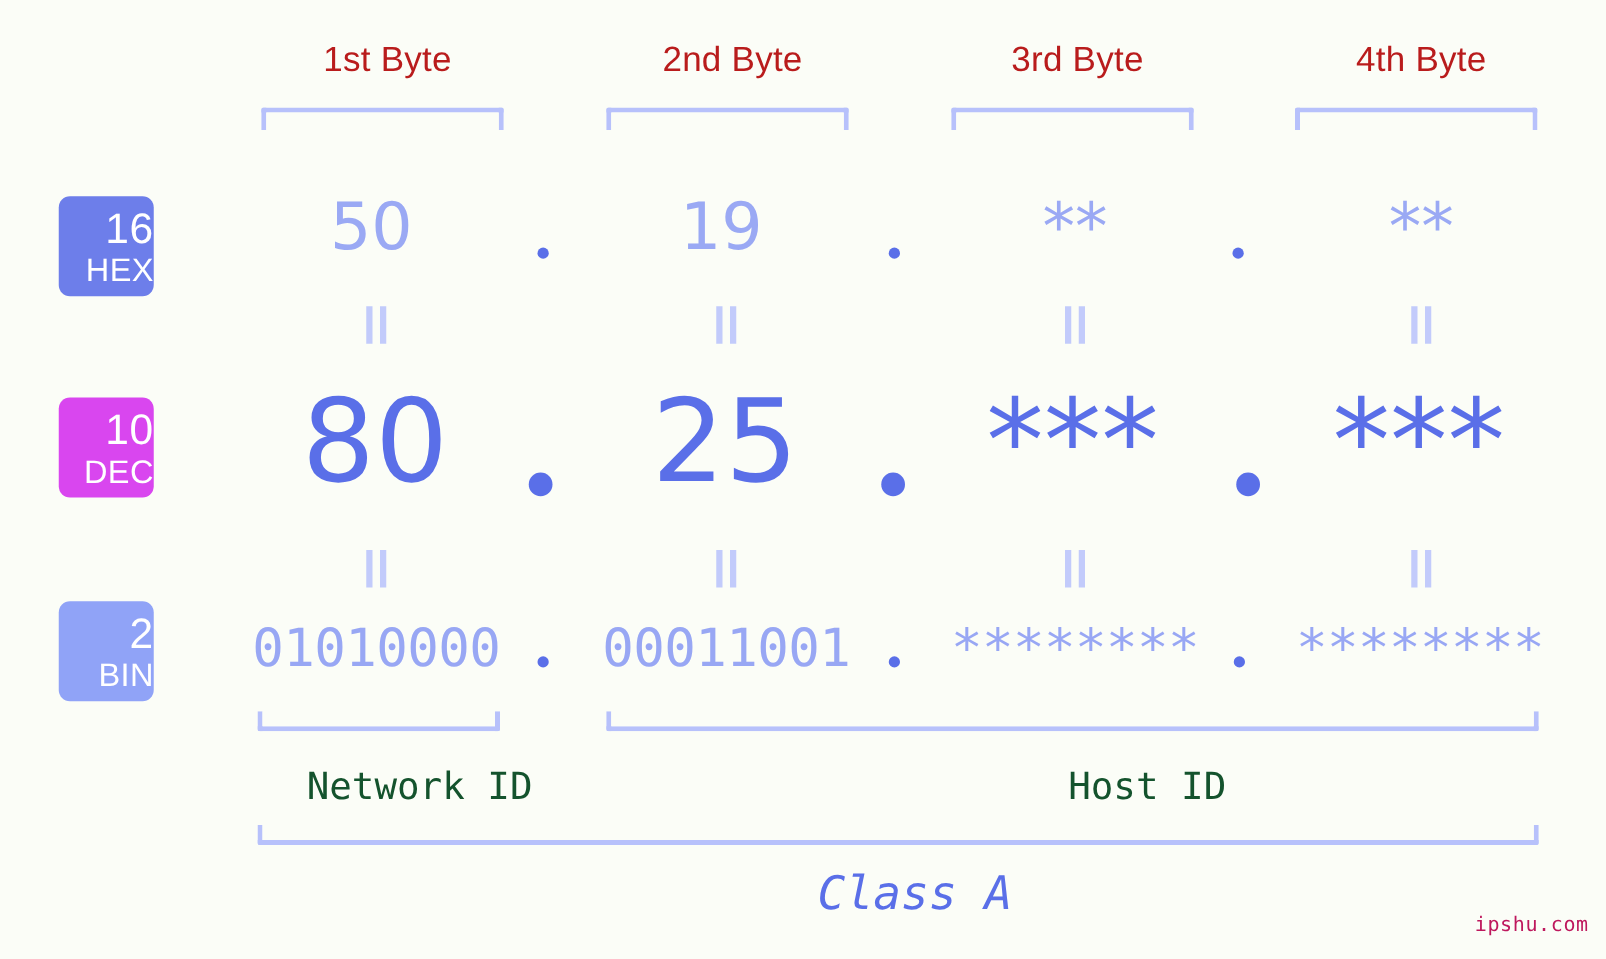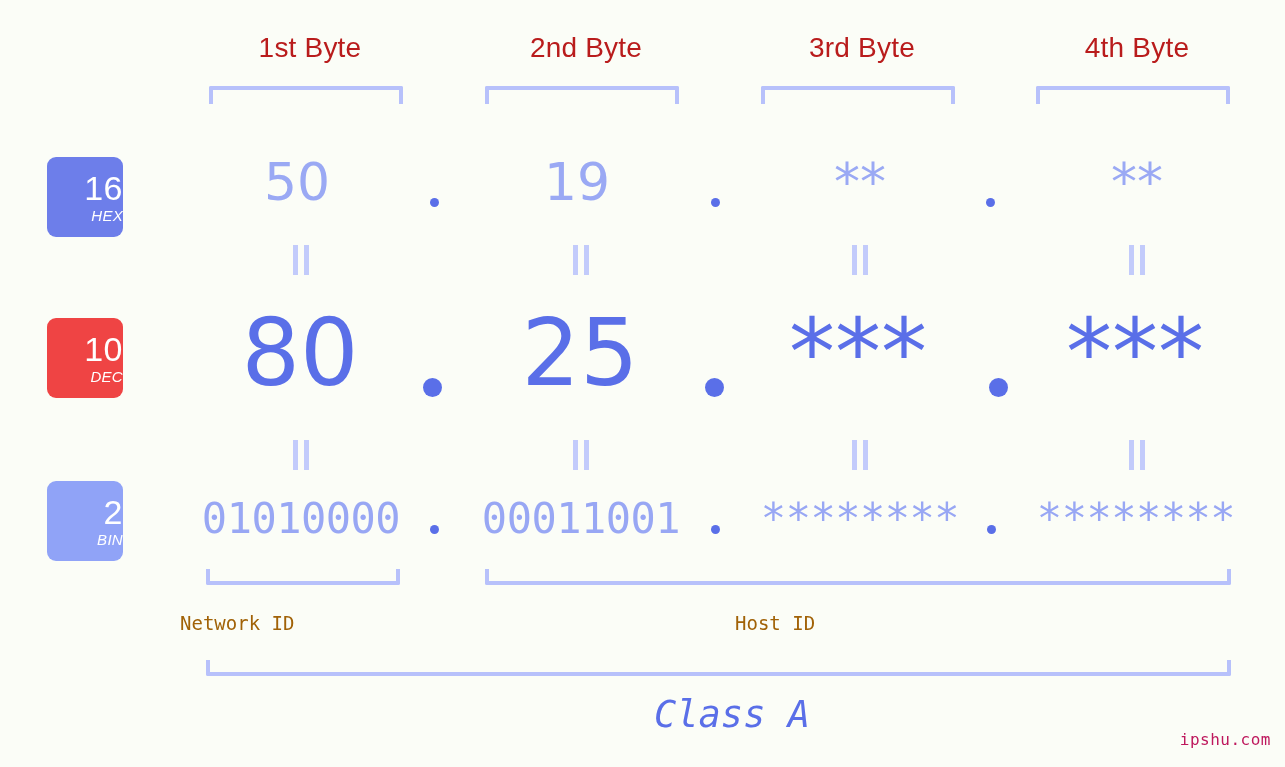--- a/index.html
+++ b/index.html
@@ -73,29 +73,28 @@
     align-items: flex-end;
     justify-content: center;
     line-height: 1;
   }
   .badge .num {
     font-size: 34px;
     font-weight: 400;
     letter-spacing: 0.5px;
   }
   .badge .abbr {
-    font-size: 15px;
+    font-size: 26px;
     font-weight: 400;
     margin-top: 3px;
     letter-spacing: 0.3px;
-    font-style: italic;
   }
 
   .badge-hex { top: 157px; background: #6d7eea; }
-  .badge-dec { top: 318px; background: #ef4444; }
+  .badge-dec { top: 318px; background: #d946ef; }
   .badge-bin { top: 481px; background: #90a3f7; }
 
   
   .cell {
     position: absolute;
     width: 260px;
     text-align: center;
     white-space: nowrap;
   }
 
@@ -148,24 +147,24 @@
     width: 5px;
     height: 30px;
     background: #c2cbfb;
   }
   .eq-1 { top: 245px; }
   .eq-2 { top: 440px; }
 
   
   .group-label {
     position: absolute;
-    text-align: left;
-    font-family: "DejaVu Sans Mono", monospace;
-    font-size: 19px;
-    color: #a16207;
+    text-align: right;
+    font-family: "DejaVu Sans Mono", monospace;
+    font-size: 30px;
+    color: #14532d;
     white-space: nowrap;
   }
 
   .class-label {
     position: absolute;
     text-align: center;
     font-family: "DejaVu Sans Mono", monospace;
     font-size: 37px;
     color: #5a6fe8;
     white-space: nowrap;

